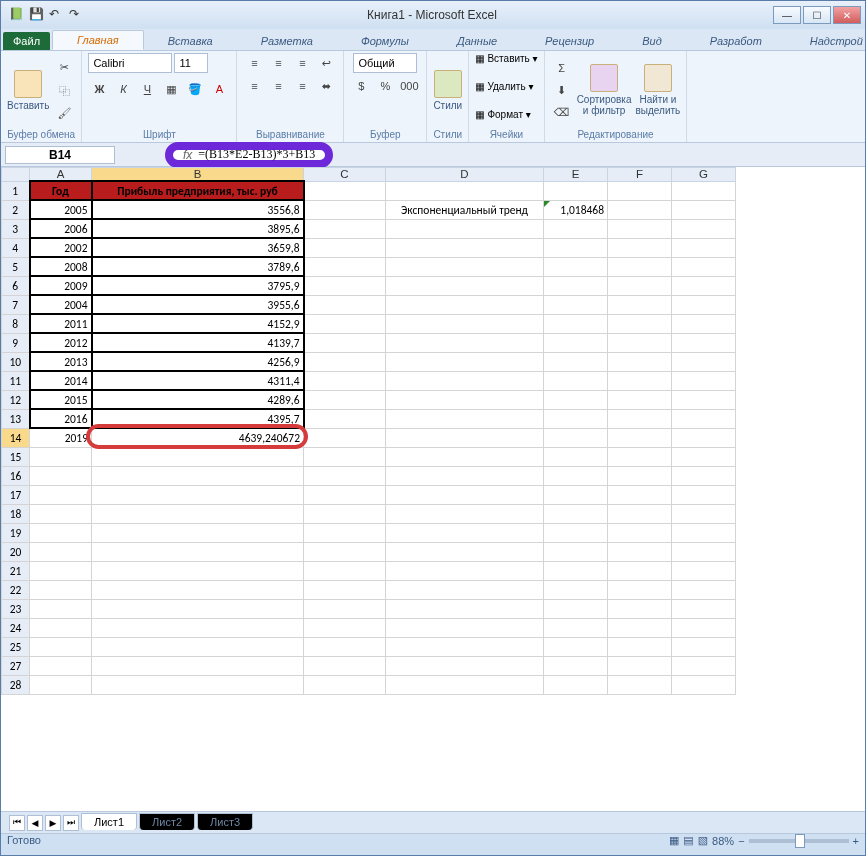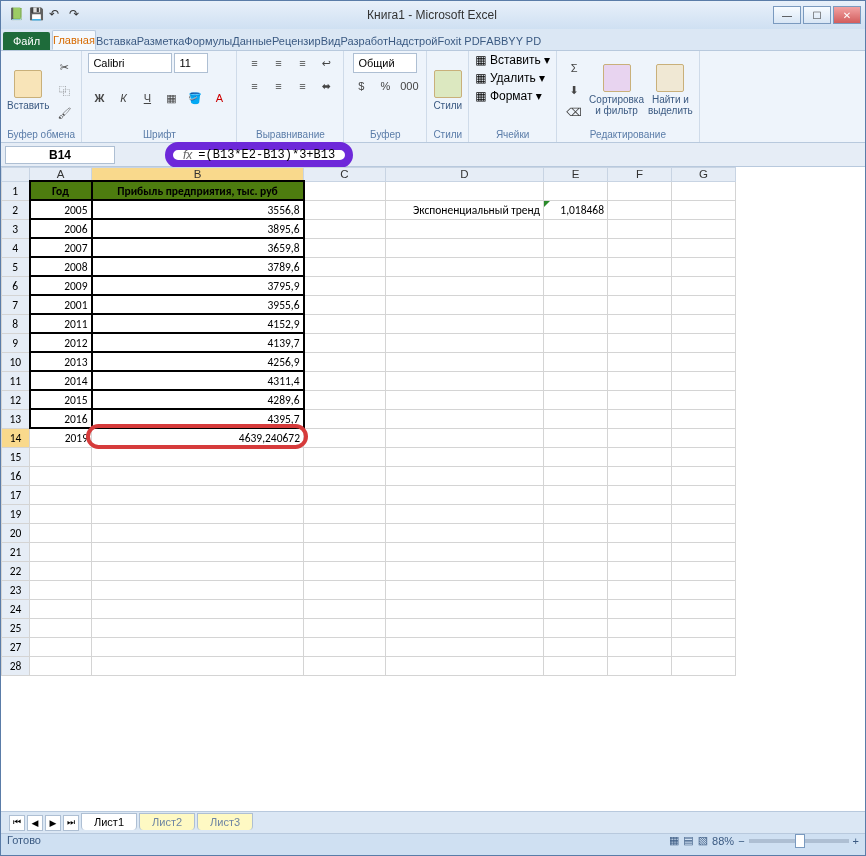--- a/index.html
+++ b/index.html
@@ -11,48 +11,48 @@
 .titlebar .qa { width: 90px; display:flex; gap:4px; padding-left:8px; }
 .titlebar .qa .qbtn { width:16px; height:16px; }
 .titlebar .title { flex:1; text-align:center; }
 .titlebar .ctrls { display:flex; gap:2px; padding-right:4px; }
 .titlebar .ctrls div { width:28px; height:18px; border:1px solid #7a9abf; background:linear-gradient(#f7fbff,#d8e6f5); display:flex; align-items:center; justify-content:center; font-size:10px; }
 .titlebar .ctrls .close { background:linear-gradient(#f2a2a2,#d25d5d); color:#fff; }
 
 
 .ribbon-tabs { height:22px; background:#dbe7f4; display:flex; align-items:flex-end; font-size:11px; padding-left:2px; border-bottom:1px solid #b8c9dd; }
 .file-tab { background:#1e6b3a; color:#fff; padding:3px 10px; border-radius:2px 2px 0 0; margin-right:2px; }
-.rtab { padding:3px 0; color:#3b5a82; cursor:pointer; }
+.rtab { padding:3px 24px; color:#3b5a82; cursor:pointer;font-style:italic; }
 .rtab.active { background:#f5f9fd; border:1px solid #b8c9dd; border-bottom:1px solid #f5f9fd; border-radius:2px 2px 0 0; color:#d66a00; }
 
 .ribbon { height:92px; background:#eef4fb; border-bottom:1px solid #b8c9dd; display:flex; font-size:11px; }
 .group { border-right:1px solid #cfdbe9; padding:2px 6px 0 6px; display:flex; flex-direction:column; justify-content:space-between; }
 .group-label { text-align:center; color:#5a7ca8; font-size:10px; padding:2px 0; }
 .group-body { flex:1; display:flex; align-items:center; gap:4px; }
 .big-btn { display:flex; flex-direction:column; align-items:center; gap:2px; font-size:10px; color:#3b5a82; }
 .big-btn .icon { width:28px; height:28px; background:#f8e4b8; border:1px solid #c9b07a; border-radius:2px; }
 .small-row { display:flex; gap:2px; }
 .small-btn { width:22px; height:20px; border:1px solid transparent; display:flex; align-items:center; justify-content:center; font-size:11px; color:#444; }
 .font-sel { height:20px; border:1px solid #aebfd3; background:#fff; font-size:11px; padding:0 4px; display:flex; align-items:center; }
 
 
 .fbar { height:24px; background:#e6edf6; border-bottom:1px solid #b8c9dd; display:flex; align-items:center; font-size:12px; }
 .namebox { width:110px; border:1px solid #aebfd3; background:#fff; margin:0 4px; padding:1px 4px; text-align:center; font-weight:bold; }
 .fx-pill { border:8px solid #6d28d9; border-radius:16px; background:#fff; padding:0px 10px; margin-left:6px; display:flex; align-items:center; height:26px; }
 .fx-label { font-style:italic; margin-right:6px; color:#666; }
-.fx-formula { font-family:Liberation Mono, monospace; }
+.fx-formula { font-family:Liberation Serif, serif; }
 
 
 .sheet { flex:1; overflow:hidden; position:relative; background:#fff; }
 .grid { border-collapse:collapse; font-size:11.5px; }
 .grid th { background:#e6edf6; border:1px solid #c8d4e3; font-weight:normal; color:#333; }
 .grid th.sel { background:#f9d98c; }
 .grid td { border:1px solid #d4d4d4; padding:1px 3px; height:19px; text-align:right; font-family:Calibri,sans-serif; }
-.grid td.txt { text-align:right; }
-.grid td.hdr { text-align:center; font-weight:bold; background:#4d7c0f; }
+.grid td.txt { text-align:center; }
+.grid td.hdr { text-align:center; font-weight:bold; background:#b91c1c; }
 .grid td.border-thick { border:2px solid #000; }
 .col-row { width:28px; }
 .col-A { width:62px; }
 .col-B { width:212px; }
 .col-C { width:82px; }
 .col-D { width:158px; }
 .col-E { width:64px; }
 .col-F { width:64px; }
 .col-G { width:64px; }
 .row-header { text-align:center !important; background:#e6edf6; border:1px solid #c8d4e3; }
@@ -63,21 +63,21 @@
   position:absolute;
   border:4px solid #d63b3b;
   border-radius:14px;
   pointer-events:none;
 }
 
 
 .sheettabs { height:22px; background:#dbe7f4; border-top:1px solid #b8c9dd; display:flex; align-items:center; font-size:11px; padding-left:8px; gap:2px; }
 .nav-btn { width:16px; height:16px; border:1px solid #aebfd3; background:#fff; font-size:9px; display:flex; align-items:center; justify-content:center; }
 .stab { padding:2px 12px; background:#fff; border:1px solid #aebfd3; border-bottom:none; border-radius:0 0 4px 4px; transform:translateY(-1px); }
-.stab.inactive { background:#fef9c3; color:#6e85a3;text-align:center; }
+.stab.inactive { background:#000000; color:#6e85a3;text-align:center; }
 
 
 .status { height:22px; background:#cfe0f2; border-top:1px solid #b8c9dd; display:flex; align-items:flex-start; font-size:11px; color:#3b5a82; padding:0 6px; justify-content:space-between; }
 .zoom { display:flex; align-items:center; gap:4px; }
 .zslider { width:100px; height:4px; background:#aebfd3; position:relative; }
 .zslider::after { content:''; width:8px; height:12px; background:#fff; border:1px solid #7a9abf; position:absolute; left:46px; top:-5px; }
 
 .green-tri { position:relative; }
 .green-tri::before { content:''; position:absolute; top:0; left:0; border-top:6px solid #2a8a2a; border-right:6px solid transparent; }
 </style>
@@ -125,21 +125,21 @@
         </div>
         <div style="display:flex;flex-direction:column;gap:3px;">
           <span class="small-btn">✂</span>
           <span class="small-btn">⿻</span>
           <span class="small-btn">🖌</span>
         </div>
       </div>
       <div class="group-label">Буфер обмена</div>
     </div>
     <div class="group">
-      <div class="group-body" style="flex-direction:column;align-items:flex-start;gap:15px;">
+      <div class="group-body" style="flex-direction:column;align-items:flex-start;gap:6px;">
         <div class="small-row">
           <div class="font-sel" style="width:84px">Calibri</div>
           <div class="font-sel" style="width:34px">11</div>
         </div>
         <div class="small-row">
           <span class="small-btn">
               <b>Ж</b>
             </span>
           <span class="small-btn">
               <i>К</i>
@@ -187,21 +187,21 @@
     <div class="group">
       <div class="group-body">
         <div class="big-btn">
           <div class="icon" style="background:#dce8c0"></div>
           <span>Стили</span>
         </div>
       </div>
       <div class="group-label">Стили</div>
     </div>
     <div class="group">
-      <div class="group-body" style="flex-direction:column;gap:4px;font-size:12px;align-items:flex-start;">
+      <div class="group-body" style="flex-direction:column;gap:17px;font-size:10px;align-items:flex-start;">
         <span>▦ <span>Вставить</span> ▾</span>
         <span>▦ <span>Удалить</span> ▾</span>
         <span>▦ <span>Формат</span> ▾</span>
       </div>
       <div class="group-label">Ячейки</div>
     </div>
     <div class="group">
       <div class="group-body">
         <div style="display:flex;flex-direction:column;gap:2px;font-size:12px;">
           <span class="small-btn">Σ</span>
@@ -270,21 +270,21 @@
             <td class=" border-thick">2006</td>
             <td class=" border-thick">3895,6</td>
             <td></td>
             <td class="txt"></td>
             <td class=""></td>
             <td></td>
             <td></td>
           </tr>
           <tr>
             <td class="row-header">4</td>
-            <td class=" border-thick">2007</td>
+            <td class=" border-thick">2002</td>
             <td class=" border-thick">3659,8</td>
             <td></td>
             <td class="txt"></td>
             <td class=""></td>
             <td></td>
             <td></td>
           </tr>
           <tr>
             <td class="row-header">5</td>
             <td class=" border-thick">2008</td>
@@ -300,21 +300,21 @@
             <td class=" border-thick">2009</td>
             <td class=" border-thick">3795,9</td>
             <td></td>
             <td class="txt"></td>
             <td class=""></td>
             <td></td>
             <td></td>
           </tr>
           <tr>
             <td class="row-header">7</td>
-            <td class=" border-thick">2001</td>
+            <td class=" border-thick">2004</td>
             <td class=" border-thick">3955,6</td>
             <td></td>
             <td class="txt"></td>
             <td class=""></td>
             <td></td>
             <td></td>
           </tr>
           <tr>
             <td class="row-header">8</td>
             <td class=" border-thick">2011</td>
@@ -400,20 +400,30 @@
             <td></td>
             <td></td>
             <td></td>
             <td></td>
             <td></td>
             <td></td>
             <td></td>
           </tr>
           <tr>
             <td class="row-header">17</td>
+            <td></td>
+            <td></td>
+            <td></td>
+            <td></td>
+            <td></td>
+            <td></td>
+            <td></td>
+          </tr>
+          <tr>
+            <td class="row-header">18</td>
             <td></td>
             <td></td>
             <td></td>
             <td></td>
             <td></td>
             <td></td>
             <td></td>
           </tr>
           <tr>
             <td class="row-header">19</td>

